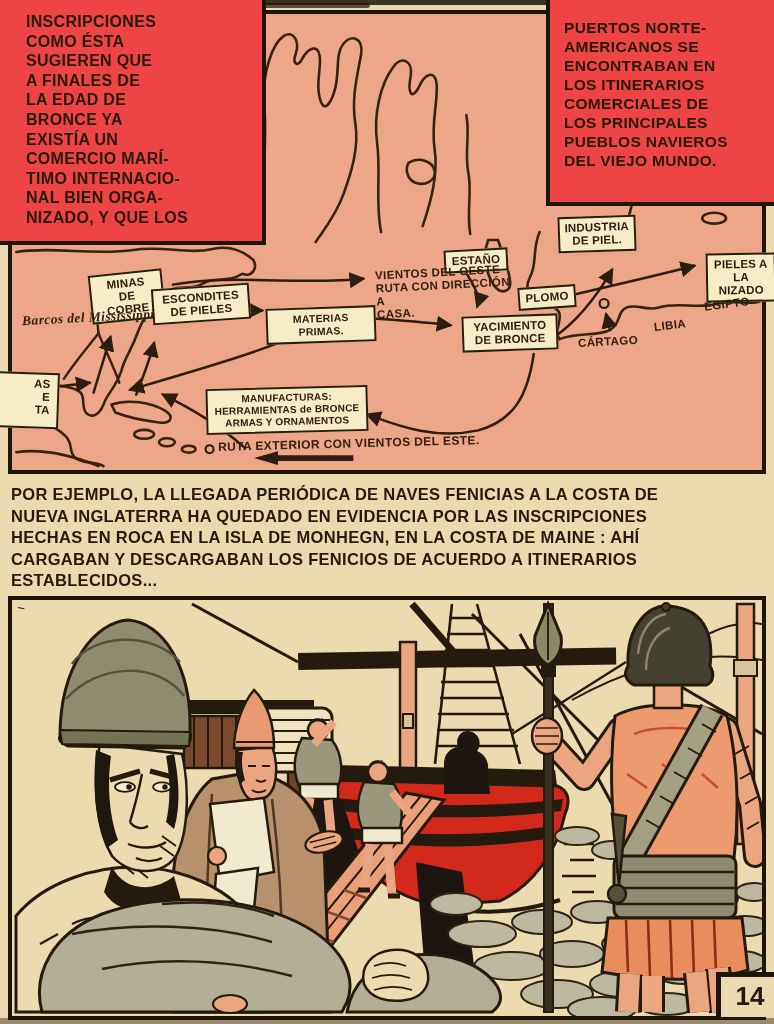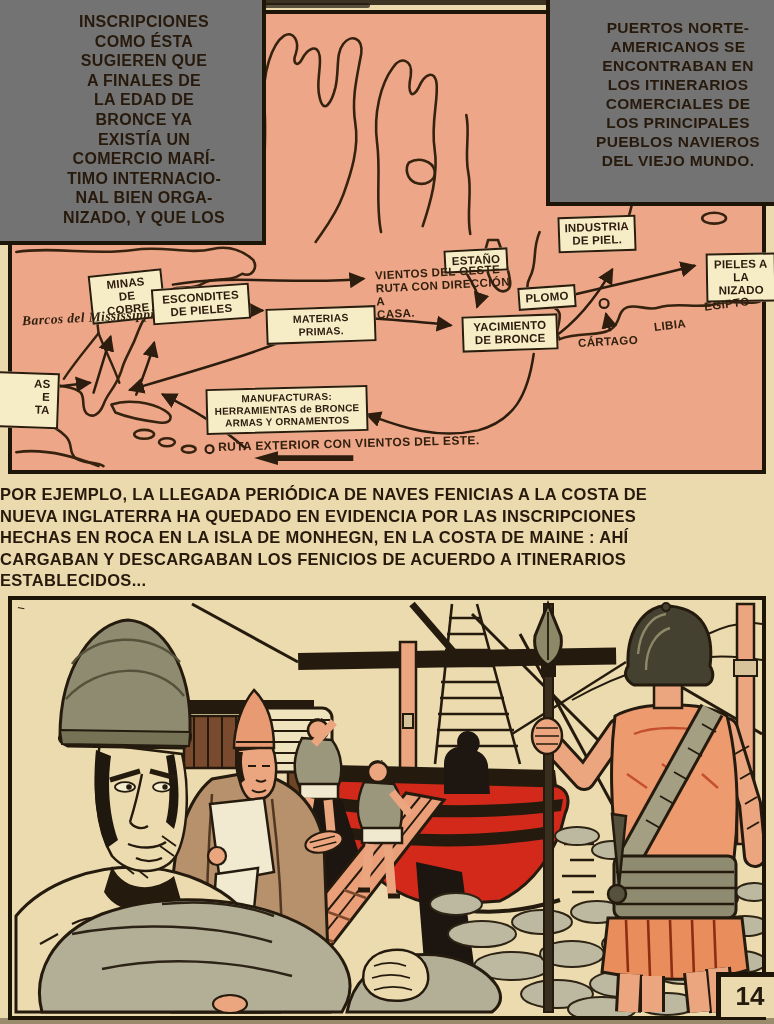--- a/index.html
+++ b/index.html
@@ -9,30 +9,30 @@
   
   .map-panel{position:absolute;left:8px;top:10px;width:750px;height:456px;
              background:#eda687;border:4px solid #1e1509;}
   .map-art{position:absolute;left:0;top:0;width:100%;height:100%;}
   .map-label{position:absolute;background:#f6ecc6;border:2.5px solid #2b1c0e;color:#2b1c0e;
              font-weight:bold;font-size:11.5px;line-height:13px;text-align:center;
              padding:3px 4px;white-space:pre-line;letter-spacing:.2px;}
   .map-note{position:absolute;color:#31200f;font-weight:bold;font-size:11.5px;line-height:13px;
             white-space:pre-line;letter-spacing:.4px;}
   
-  .caption{position:absolute;background:#737373;color:#271a0c;font-weight:bold;
-           white-space:pre-line;letter-spacing:.3px;text-align:center;}
+  .caption{position:absolute;background:#ef4444;color:#271a0c;font-weight:bold;
+           white-space:pre-line;letter-spacing:.3px;}
   .caption-left{left:0;top:0;width:236px;height:229px;border-right:4px solid #1e1509;
                 border-bottom:4px solid #1e1509;padding:12px 0 0 26px;
                 font-size:16px;line-height:19.6px;}
   .caption-right{left:546px;top:0;width:228px;height:184px;border-left:4px solid #1e1509;
                  border-bottom:4px solid #1e1509;padding:18px 0 0 14px;
                  font-size:15.5px;line-height:19px;}
   
-  .narration{position:absolute;left:0;top:484px;width:748px;color:#271a0c;
+  .narration{position:absolute;left:11px;top:484px;width:748px;color:#271a0c;
              font-weight:bold;font-size:16.5px;line-height:21.5px;white-space:pre-line;
              letter-spacing:.3px;}
   
   .art-panel{position:absolute;left:8px;top:596px;width:750px;height:416px;
              background:#ecdbae;border:4px solid #1e1509;}
   .art{position:absolute;left:0;top:0;width:100%;height:100%;}
   .page-number{position:absolute;left:716px;top:972px;width:58px;height:40px;
                background:#ebdaae;border-left:5px solid #1e1509;border-top:5px solid #1e1509;
                font-weight:bold;font-size:26px;color:#241a0e;text-align:center;line-height:38px;}
 </style>

